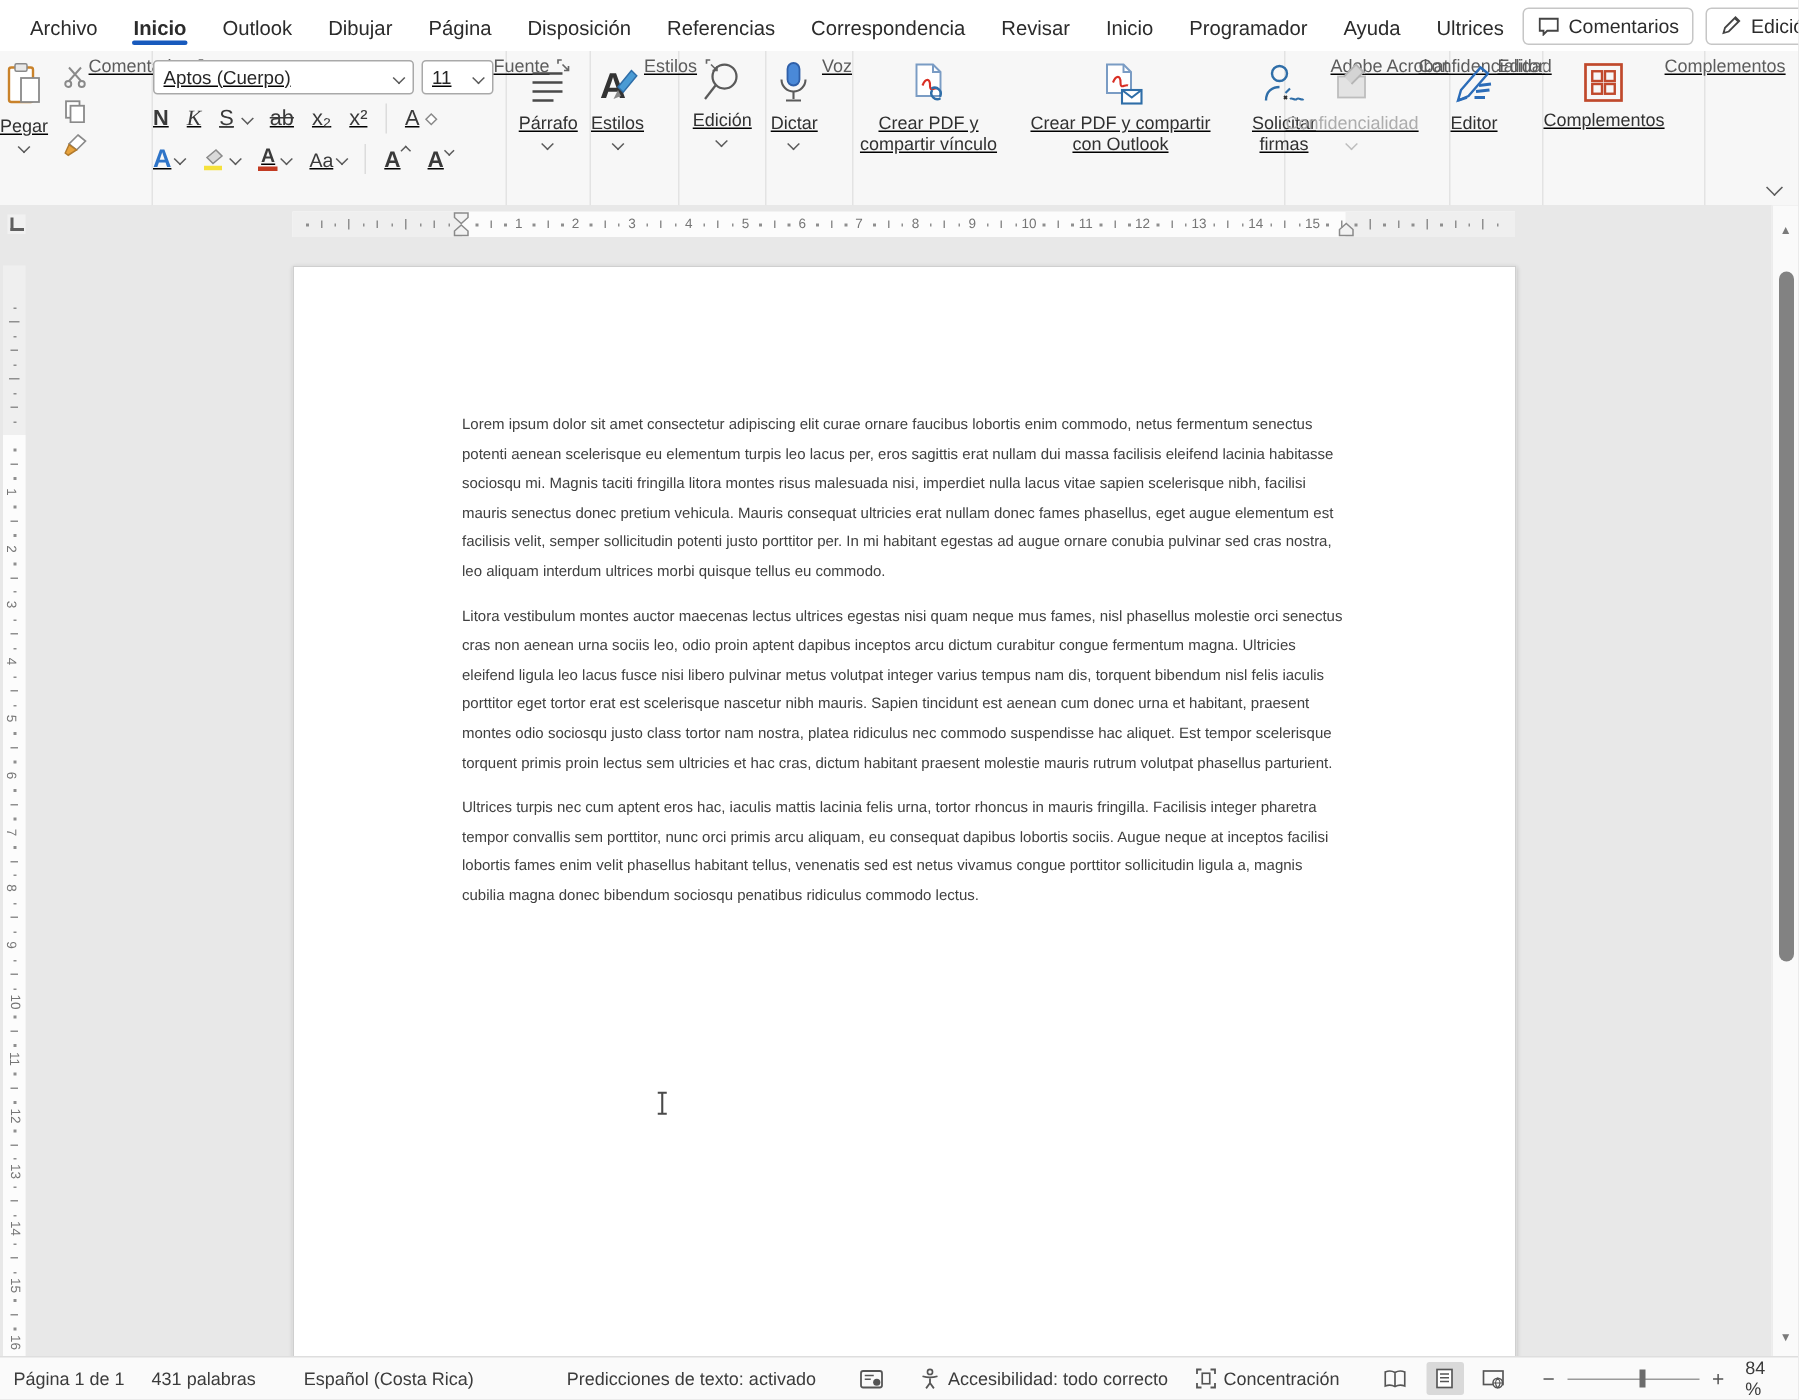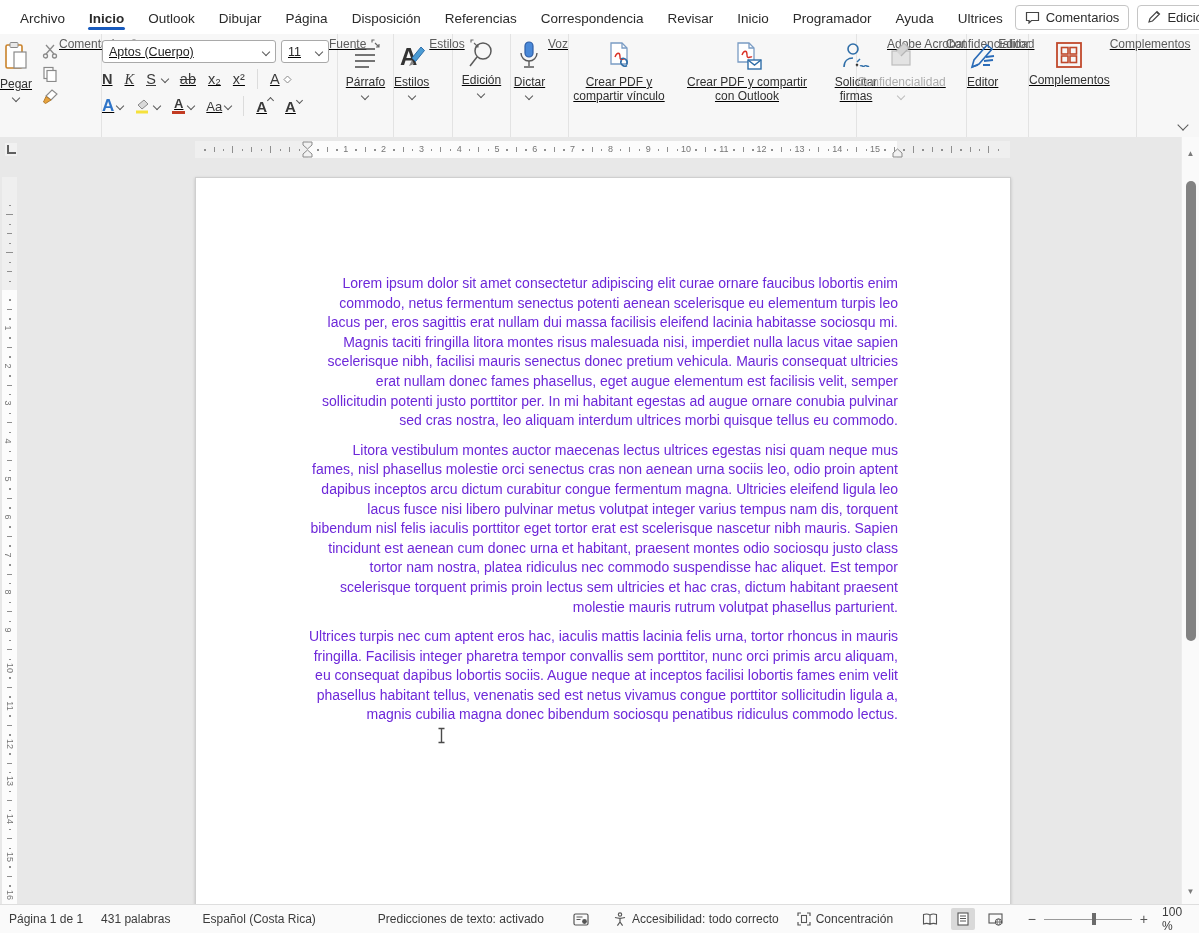--- a/index.html
+++ b/index.html
@@ -45,21 +45,21 @@
   .tickline{position:absolute;width:1px;background:#8f8f8f;}
   .tickdot{position:absolute;width:1.5px;height:1.5px;background:#8f8f8f;}
   .ticknum{position:absolute;font-size:9px;color:#757575;transform:translateX(-50%);top:3px;}
   .vruler{position:absolute;top:40px;left:2px;width:15px;bottom:0;background:#efefef;}
   .vruler .textarea-band{position:absolute;left:0;right:0;background:#fcfcfc;}
   .vtickline{position:absolute;height:1px;background:#8f8f8f;}
   .vticknum{position:absolute;font-size:9px;color:#757575;transform:translateY(-50%) rotate(90deg);left:3px;}
   .tabsel{position:absolute;top:6px;left:5px;width:12px;height:13px;background:#f1f1f1;display:flex;align-items:center;justify-content:center;}
   .tabsel .L{width:7px;height:7px;border-left:2px solid #5f5f5f;border-bottom:2px solid #5f5f5f;}
   .page{position:absolute;left:195px;top:40px;width:814px;height:740px;background:#fff;border:1px solid #cfcfcf;box-shadow:0 1px 3px rgba(0,0,0,.18);}
-  .pagetext{position:absolute;left:112px;top:96px;width:590px;font-size:14px;line-height:19.6px;color:#6d28d9;text-align:right;}
+  .pagetext{position:absolute;left:112px;top:96px;width:590px;font-size:10px;line-height:19.6px;color:#404040;}
   .pagetext p{margin:0 0 10px 0;}
   
   .scrollv{position:absolute;top:137px;right:0;width:17px;bottom:28px;background:#fafafa;border-left:1px solid #ececec;}
   .scroll-arrow{position:absolute;left:0;width:17px;height:16px;display:flex;align-items:center;justify-content:center;color:#7a7a7a;font-size:8px;}
   .thumb{position:absolute;left:3.5px;width:10px;border-radius:5px;background:#828282;}
   
   .statusbar{position:absolute;left:0;right:0;bottom:0;height:28px;background:#fafafa;border-top:1px solid #dedede;display:flex;align-items:center;font-size:12px;color:#3b3b3b;}
   .sb-item{display:flex;align-items:center;gap:5px;padding:0 9px;white-space:nowrap;}
   .sb-right{margin-left:auto;display:flex;align-items:center;}
   .viewbtn{width:26px;height:22px;display:flex;align-items:center;justify-content:center;border-radius:2px;}
@@ -643,17 +643,17 @@
             <circle cx="10.5" cy="9" r="3.2" fill="#fafafa" stroke="#555" stroke-width="1"></circle>
             <path d="M7.3 9h6.4M10.5 5.8c-2 2-2 4.4 0 6.4 2-2 2-4.4 0-6.4z" fill="none" stroke="#555" stroke-width=".8"></path>
           </svg>
       </div>
       <div class="zoomwrap" style="margin-left:10px;">
         <span class="zsign">−</span>
         <div class="ztrack">
             <div class="zthumb"></div>
           </div>
         <span class="zsign">+</span>
-        <span style="margin-left:6px;">100 %</span>
+        <span style="margin-left:6px;">84 %</span>
       </div>
     </div>
   </div>
 </div>
 
 </body></html>

